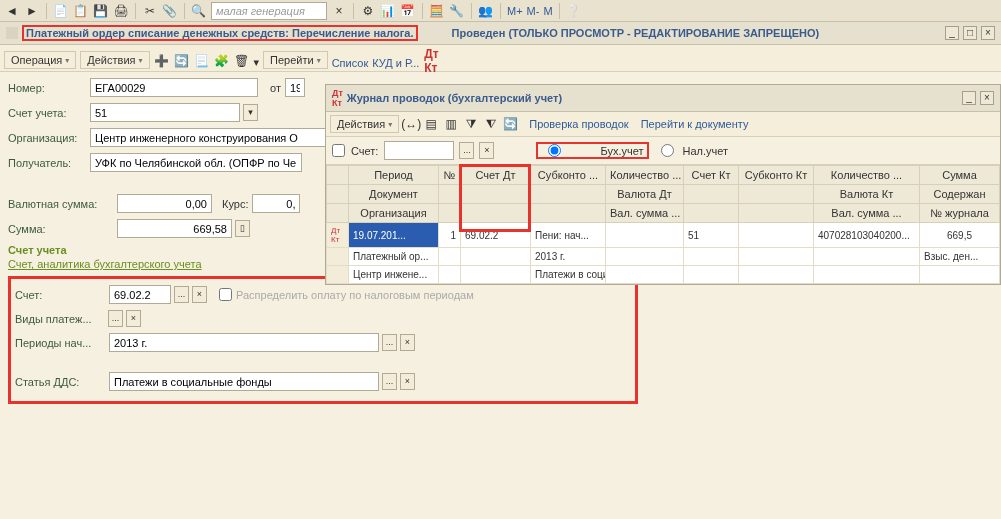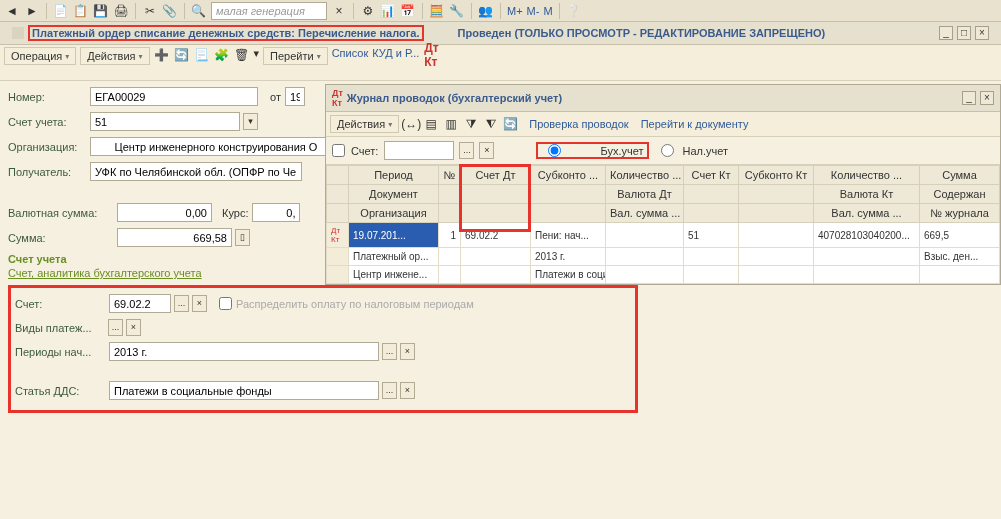--- a/index.html
+++ b/index.html
@@ -32,21 +32,21 @@
     border:1px solid #b1ab96;
     background:#fff;
     height:18px; width:116px;
     padding:0 4px;
     color:#999;
     font-style:italic;
     font-size:11px;
   }
   .doc-titlebar {
     background:#e6e0cf;
-    padding:3px 12px;
+    padding:3px 6px;
     display:flex;
     align-items:center;
     border-bottom:1px solid #c6c0ab;
   }
   .doc-title-icon {
     width:12px;height:12px;margin-right:4px;
     background:#d9d3c0;
   }
   .doc-title-text {
     color:#3a5b8c;
@@ -72,23 +72,23 @@
     text-align:center;
     line-height:12px;
     font-size:10px;
     cursor:pointer;
   }
   .doc-toolbar {
     background:#f4eedb;
     padding:2px 4px;
     border-bottom:1px solid #d6d0bb;
     display:flex;
-    align-items:flex-start;
+    align-items:flex-end;
     gap:4px;
-    height:36px;
+    height:27px;
   }
   .tbtn {
     border:1px solid #cfc9b3;
     background:#f4eedb;
     padding:2px 6px;
     cursor:pointer;
     font-size:11px;
     display:inline-flex;
     align-items:center;
     gap:3px;
@@ -289,21 +289,21 @@
     <span style="margin-left:8px">от</span>
     <input class="fld" style="width: 20px;" value="19">
   </div>
   <div class="form-row">
     <span class="lbl">Счет учета:</span>
     <input class="fld" style="width: 150px;" value="51">
     <span class="fld-btn">▾</span>
   </div>
   <div class="form-row">
     <span class="lbl">Организация:</span>
-    <input class="fld" style="width: 252px; text-align: center;" value="Центр инженерного конструирования О">
+    <input class="fld" style="width: 252px;" value="Центр инженерного конструирования О">
   </div>
   <div class="form-row">
     <span class="lbl">Получатель:</span>
     <input class="fld" style="width: 212px;" value="УФК по Челябинской обл. (ОПФР по Че">
   </div>
   <div style="height:16px"></div>
   <div class="form-row">
     <span class="lbl2">Валютная сумма:</span>
     <input class="fld" style="width: 95px; text-align: right;" value="0,00">
     <span style="margin-left:6px">Курс:</span>
@@ -441,21 +441,21 @@
         <tr>
           <td class="dk-col" style="color:#c33;font-size:8px">Дт<br>Кт</td>
           <td class="sel-cell">19.07.201...</td>
           <td style="text-align:right">1</td>
           <td>69.02.2</td>
           <td>Пени: нач...</td>
           <td></td>
           <td>51</td>
           <td></td>
           <td>407028103040200...</td>
-          <td style="text-align:left">669,5</td>
+          <td style="text-align:center">669,5</td>
         </tr>
         <tr>
           <td class="dk-col"></td>
           <td>Платежный ор...</td>
           <td></td>
             <td></td>
           <td>2013 г.</td>
           <td></td>
             <td></td>
             <td></td>

